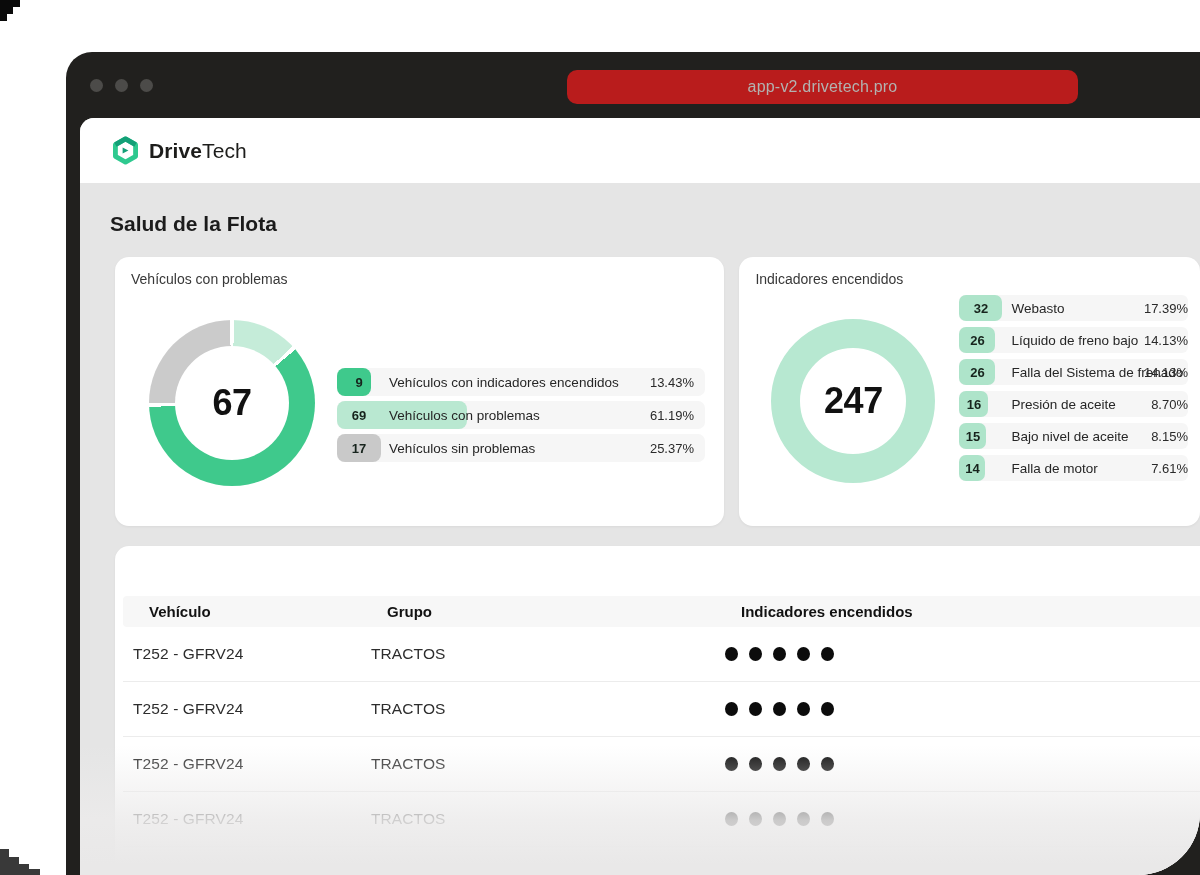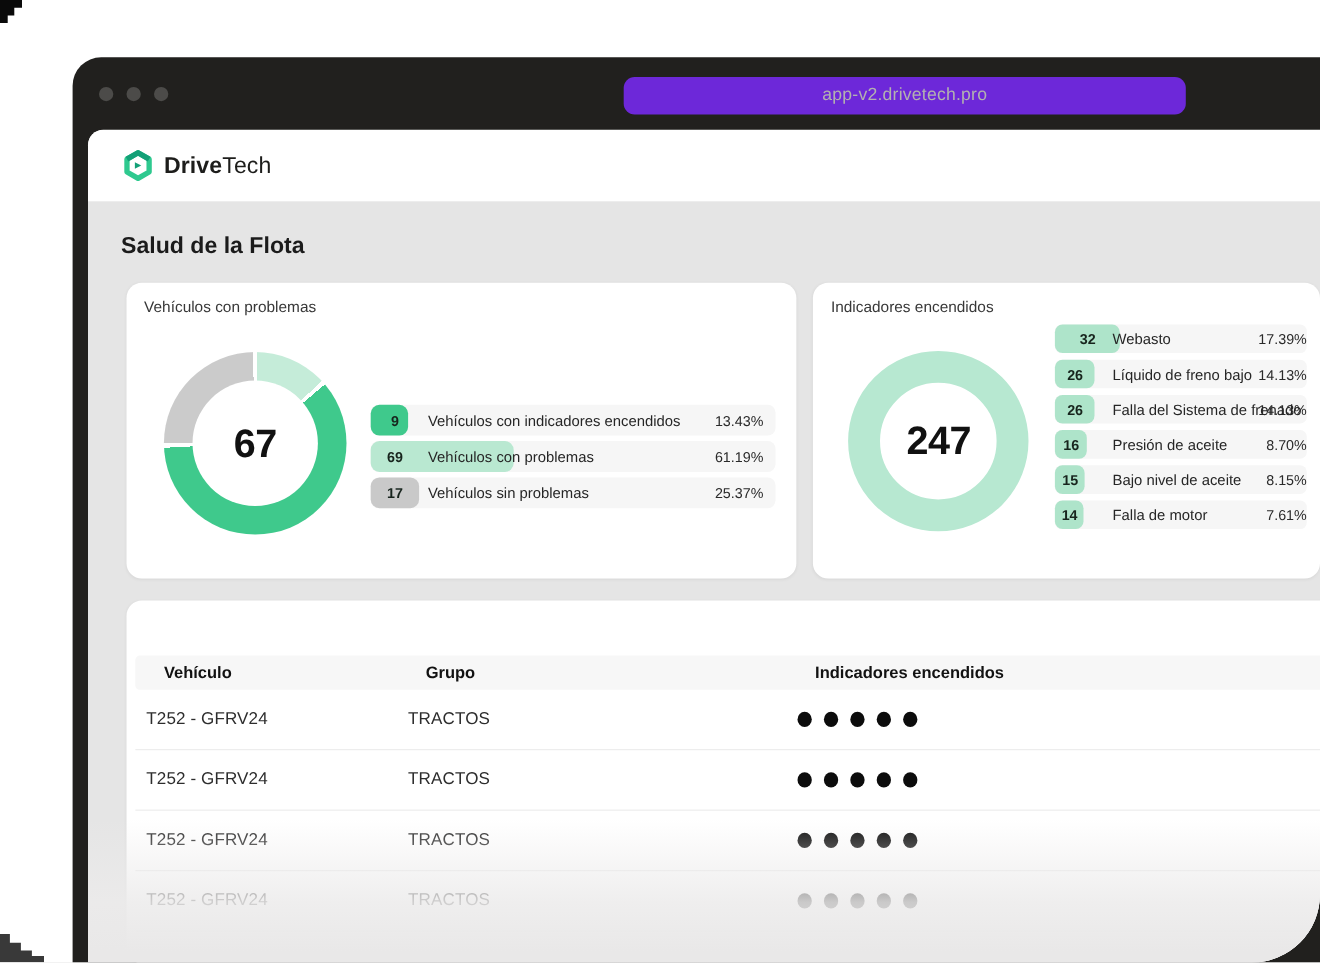--- a/index.html
+++ b/index.html
@@ -25,21 +25,21 @@
   
   .window {
     position:absolute; left:66px; top:52px; right:0; bottom:0;
     background:#21201e; border-top-left-radius:26px;
   }
   .titlebar { position:relative; height:66px; }
   .traffic { position:absolute; left:24px; top:27px; display:flex; gap:12px; }
   .traffic .dot { width:13px; height:13px; border-radius:50%; background:#4c4b49; }
   .urlbar {
     position:absolute; left:501px; top:18px; width:511px; height:34px;
-    background:#6d28d9; border-radius:10px; color:#b3b2b0; font-size:16px;
+    background:#b91c1c; border-radius:10px; color:#b3b2b0; font-size:16px;
     display:flex; align-items:center; justify-content:center; letter-spacing:.2px;
   }
 
   
   .content {
     position:absolute; left:14px; top:66px; right:0; bottom:0;
     background:#e5e5e5; border-top-left-radius:14px; border-bottom-right-radius:62px;
     overflow:hidden;
   }
   .app-header {
@@ -217,21 +217,21 @@
         </div>
       </div>
 
       <div class="card card-indicators">
         <div class="card-title">Indicadores encendidos</div>
         <div class="ring" style="border-color: rgb(183, 232, 209);">
           <div class="total">247</div>
         </div>
         <div class="ind-list">
           <div class="ind-row">
-            <div class="pill" style="width: 59px;">32</div>
+            <div class="pill" style="width: 43px;">32</div>
             <div class="lbl">Webasto</div>
             <div class="pct">17.39%</div>
           </div>
           <div class="ind-row">
             <div class="pill" style="width: 36px;">26</div>
             <div class="lbl">Líquido de freno bajo</div>
             <div class="pct">14.13%</div>
           </div>
           <div class="ind-row">
             <div class="pill" style="width: 36px;">26</div>

